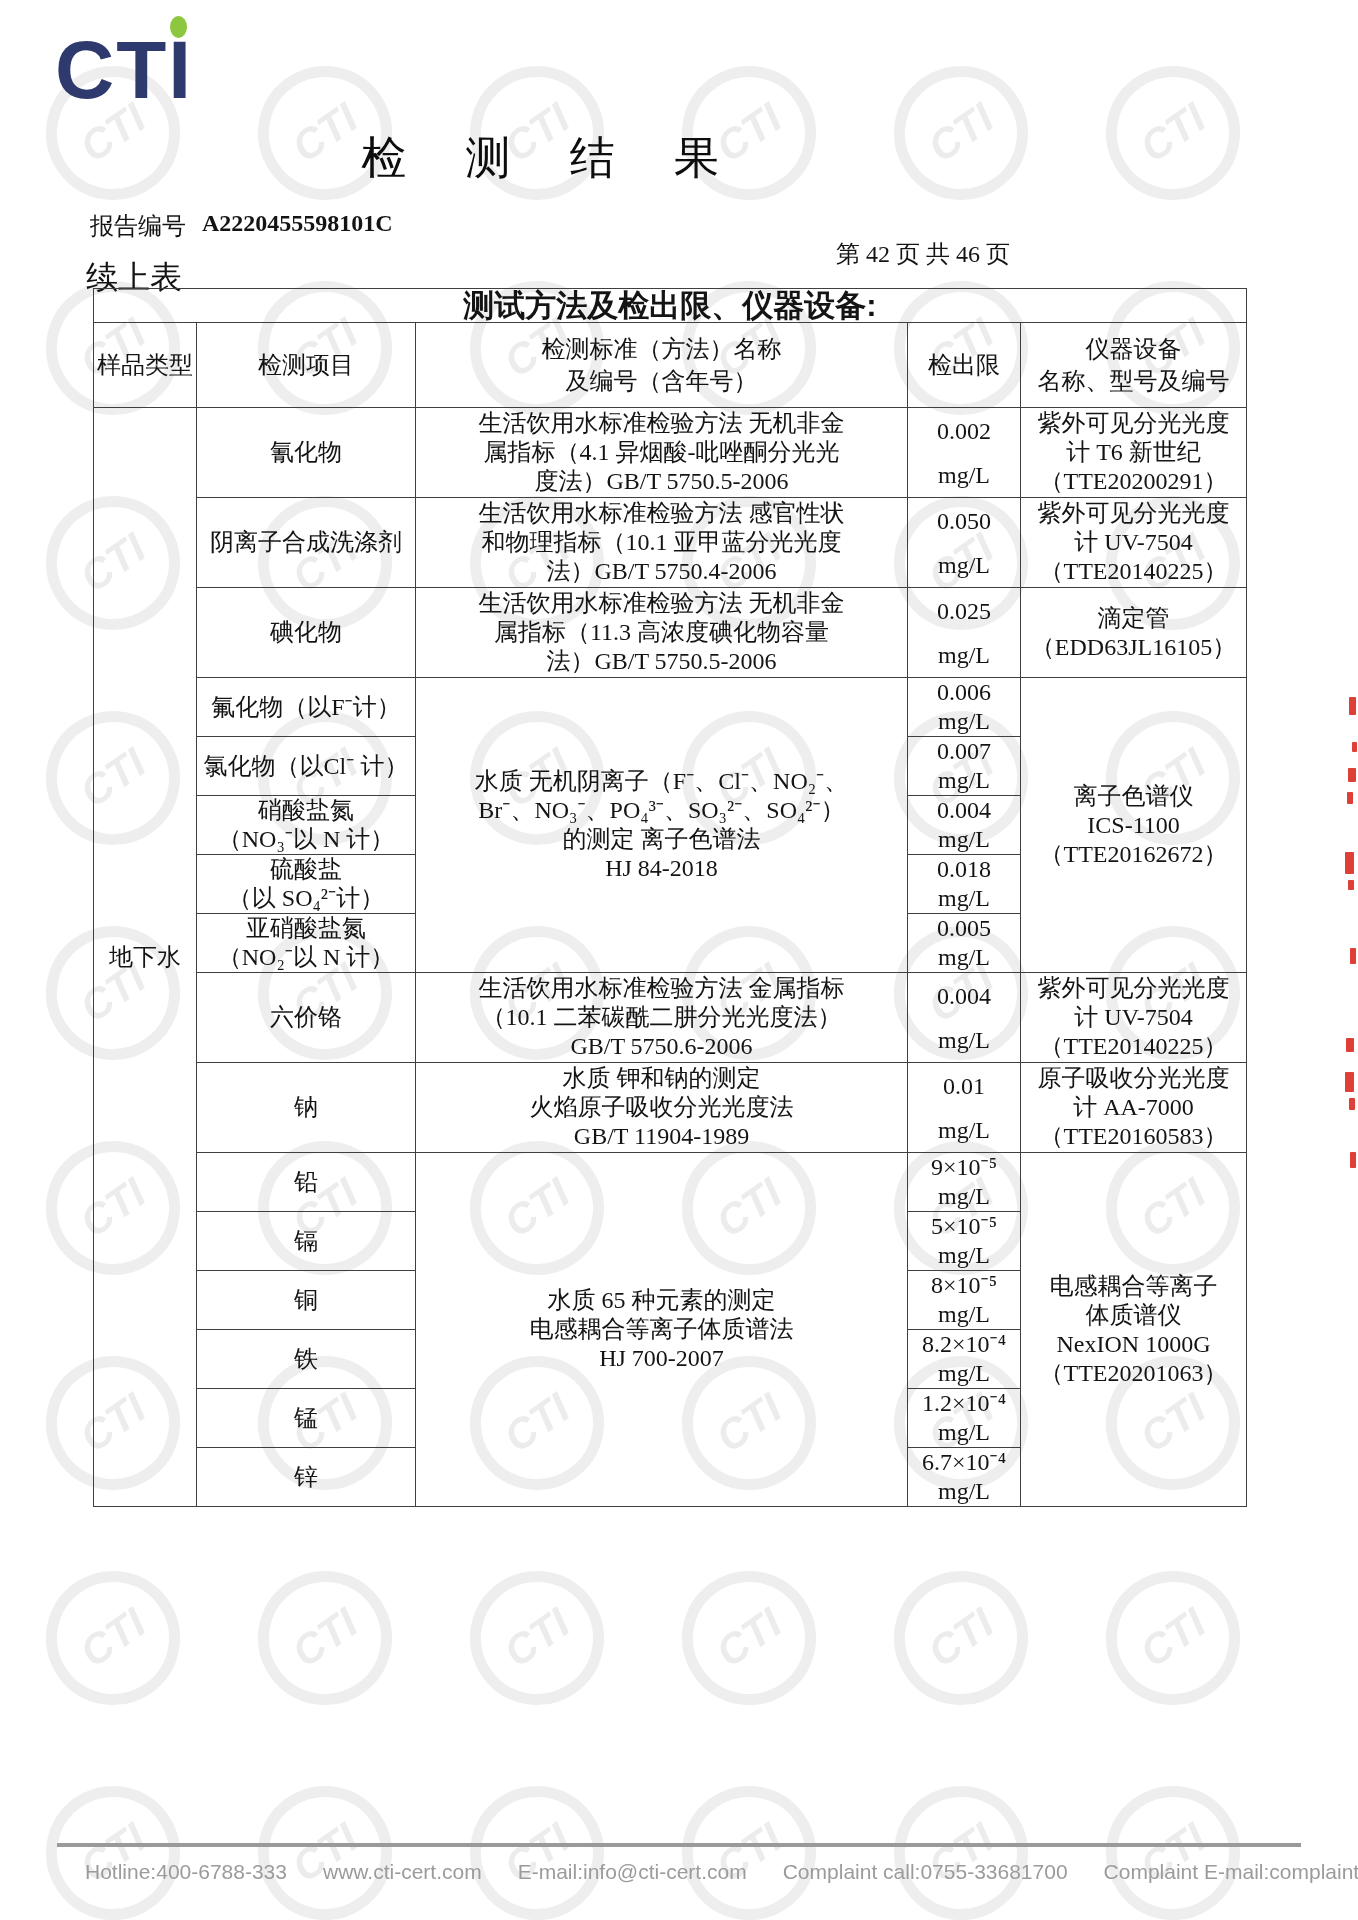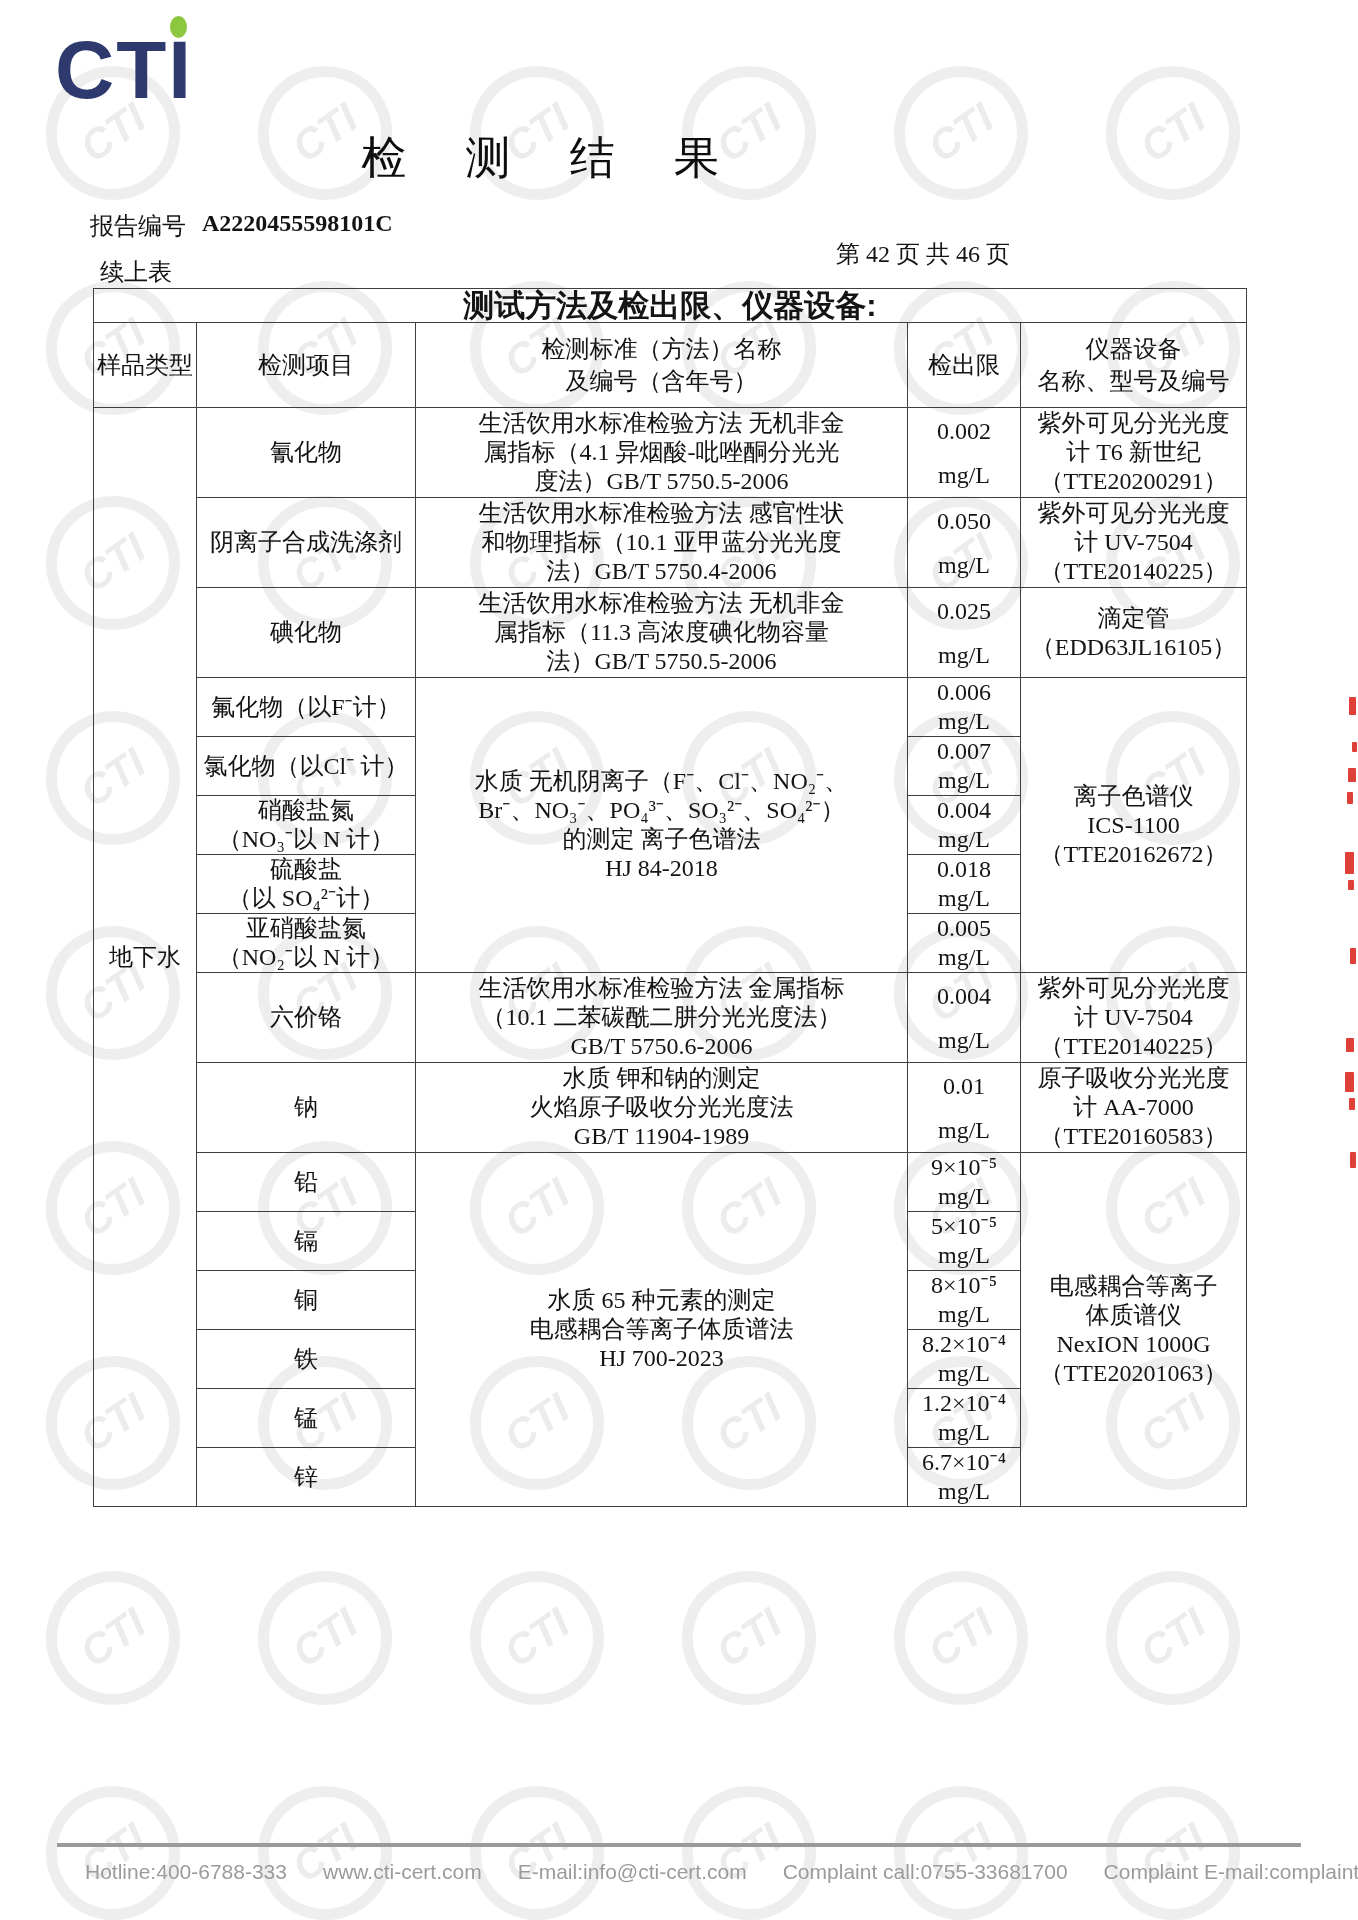--- a/index.html
+++ b/index.html
@@ -47,21 +47,21 @@
   .page-title{
     position:absolute;top:128px;left:552px;
     transform:translateX(-50%);
     font-size:45px;letter-spacing:24px;white-space:nowrap;
     color:#0d0d0d;
   }
   .report-row{position:absolute;top:210px;left:0;width:100%;height:30px;font-size:24px;}
   .report-label{position:absolute;left:90px;}
   .report-no{position:absolute;left:202px;font-weight:bold;}
   .page-indicator{position:absolute;right:348px;margin-top:28px;}
-  .continued{position:absolute;top:256px;left:100px;font-size:24px;}
+  .continued{position:absolute;top:256px;left:86px;font-size:32px;}
   
   table.results{
     position:absolute;top:288px;left:93px;
     width:1153px;
     border-collapse:collapse;
     table-layout:fixed;
     font-size:24px;
   }
   table.results td{
     border:1.5px solid #3f3f3f;
@@ -394,21 +394,21 @@
       <td class="limit">0.01
 mg/L</td>
       <td>原子吸收分光光度
 计 AA-7000
 （TTE20160583）</td>
     </tr>
     <tr class="t2b">
       <td>铅</td>
       <td rowspan="6" class="merged">水质 65 种元素的测定
 电感耦合等离子体质谱法
-HJ 700-2023</td>
+HJ 700-2007</td>
       <td class="limit">9×10⁻⁵
 mg/L</td>
       <td rowspan="6" class="merged">电感耦合等离子
 体质谱仪
 NexION 1000G
 （TTE20201063）</td>
     </tr>
     <tr class="t2b">
       <td>镉</td>
       <td class="limit">5×10⁻⁵

